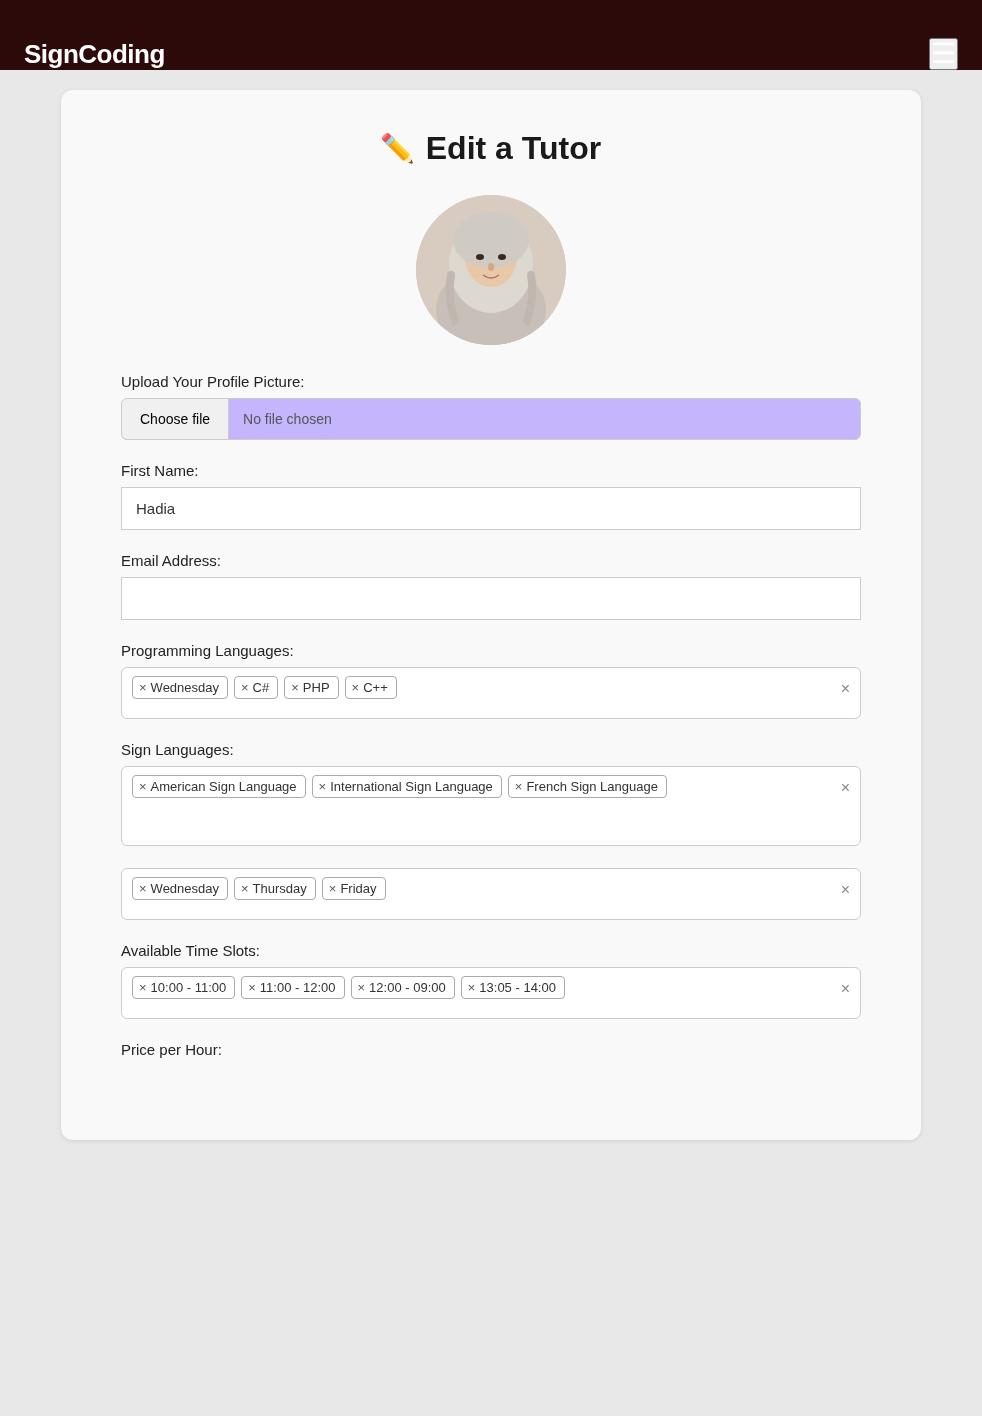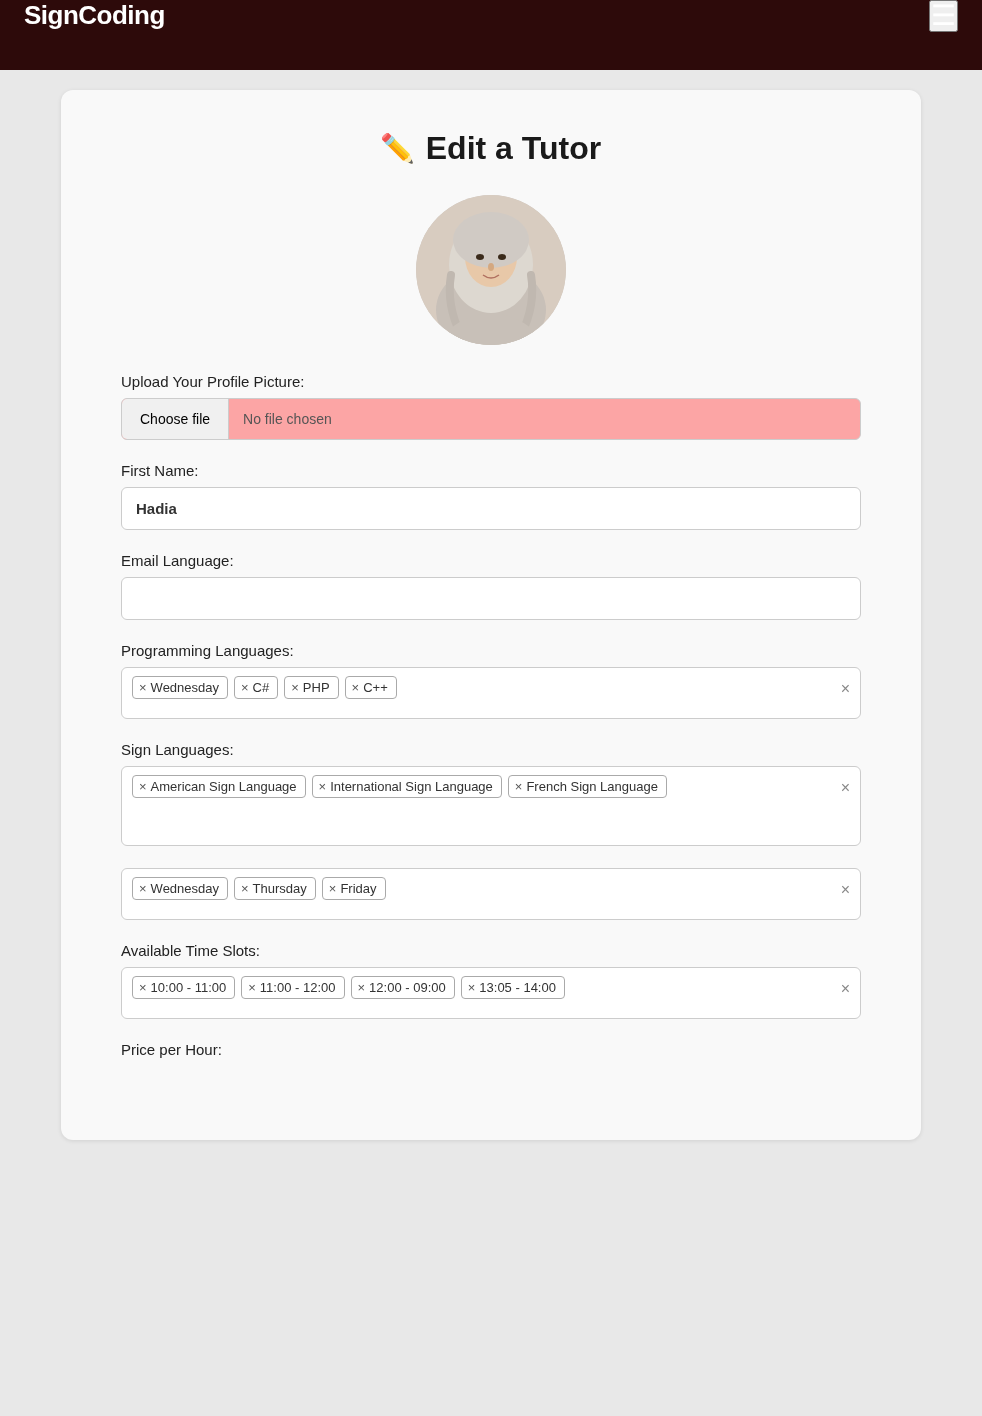--- a/index.html
+++ b/index.html
@@ -8,21 +8,21 @@
       font-family: Arial, sans-serif;
       background-color: #e8e8e8;
       min-height: 1416px;
     }
 
     
     .header {
       background-color: #2d0a0a;
       height: 70px;
       display: flex;
-      align-items: flex-start;
+      align-items: flex-end;
       justify-content: space-between;
       padding: 0 24px;
     }
     .header-logo {
       color: #ffffff;
       font-size: 26px;
       font-weight: bold;
       letter-spacing: -0.5px;
     }
     .hamburger-icon {
@@ -87,34 +87,33 @@
       display: block;
       font-size: 15px;
       color: #222;
       margin-bottom: 8px;
       font-weight: normal;
     }
     .form-input {
       width: 100%;
       padding: 12px 14px;
       border: 1px solid #ccc;
-      border-radius: 6px;
+      border-radius: 0;
       font-size: 15px;
       background: #fff;
       color: #333;
-      font-weight: bold;
     }
 
     
     .file-input-wrapper {
       display: flex;
       border: 1px solid #ccc;
       border-radius: 6px;
       overflow: hidden;
-      background: #fca5a5;
+      background: #c4b5fd;
     }
     .file-choose-btn {
       background: #f0f0f0;
       border: none;
       border-right: 1px solid #ccc;
       padding: 12px 18px;
       font-size: 14px;
       cursor: pointer;
       white-space: nowrap;
     }
@@ -222,21 +221,21 @@
       </div>
     </div>
 
     <div class="form-group" data-name="first-name-group">
       <label class="form-label" data-name="first-name-label">First Name:</label>
       <input class="form-input" type="text" data-name="first-name-input" value="Hadia" style="">
     </div>
 
 
     <div class="form-group" data-name="email-group">
-      <label class="form-label" data-name="email-label">Email Language:</label>
+      <label class="form-label" data-name="email-label">Email Address:</label>
       <input class="form-input" type="text" data-name="email-input" value="" style="background: rgb(255, 255, 255); color: rgb(51, 51, 51);">
       
       
     </div>
 
     <div class="form-group" data-name="programming-languages-group">
       <label class="form-label" data-name="programming-languages-label">Programming Languages:</label>
       <div class="tags-field" data-name="programming-languages-field">
         <span class="tag-chip" data-name="tag-javascript">
           <span class="tag-remove" data-name="remove-javascript">×</span>

